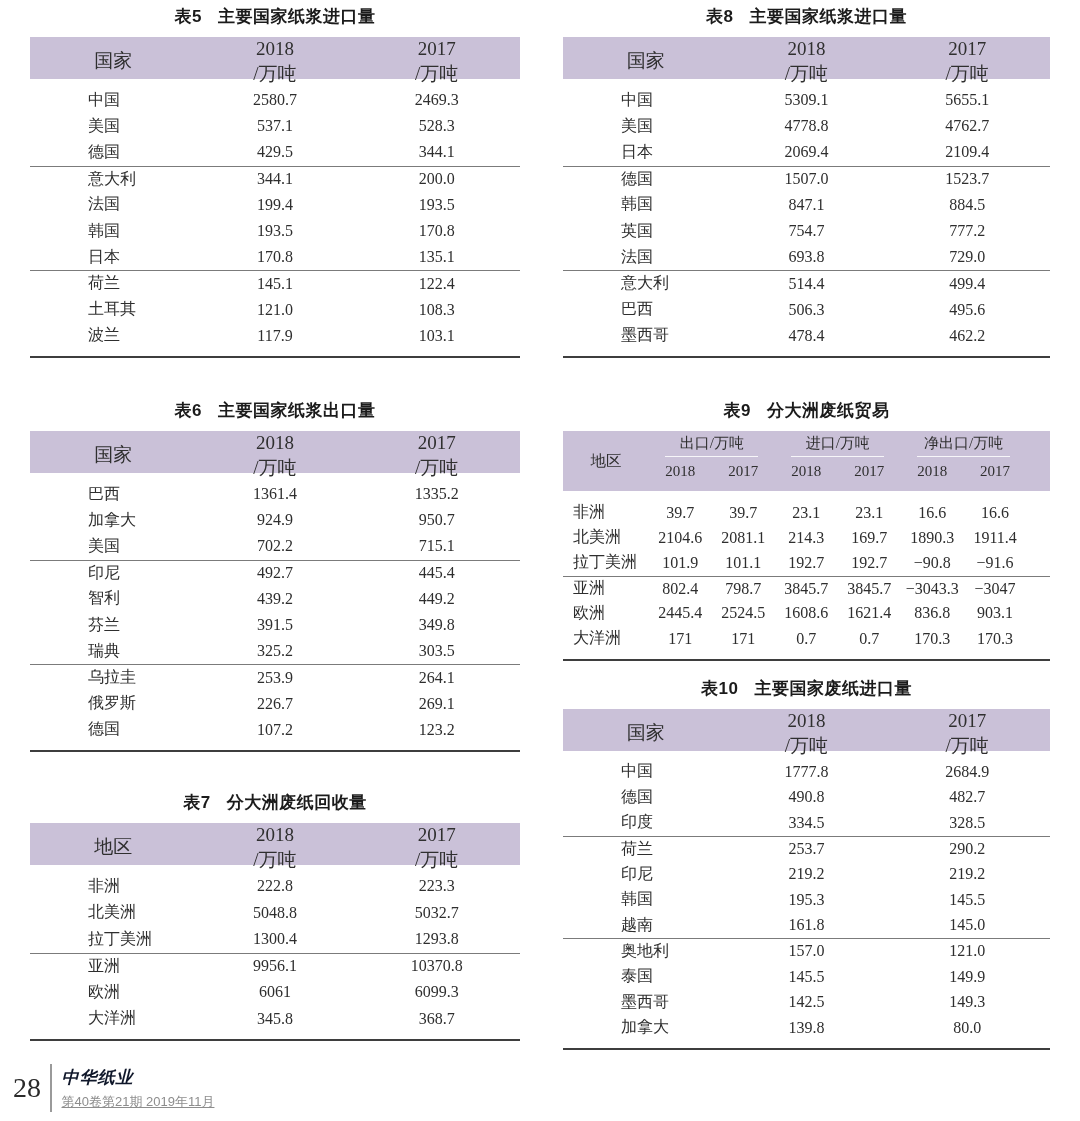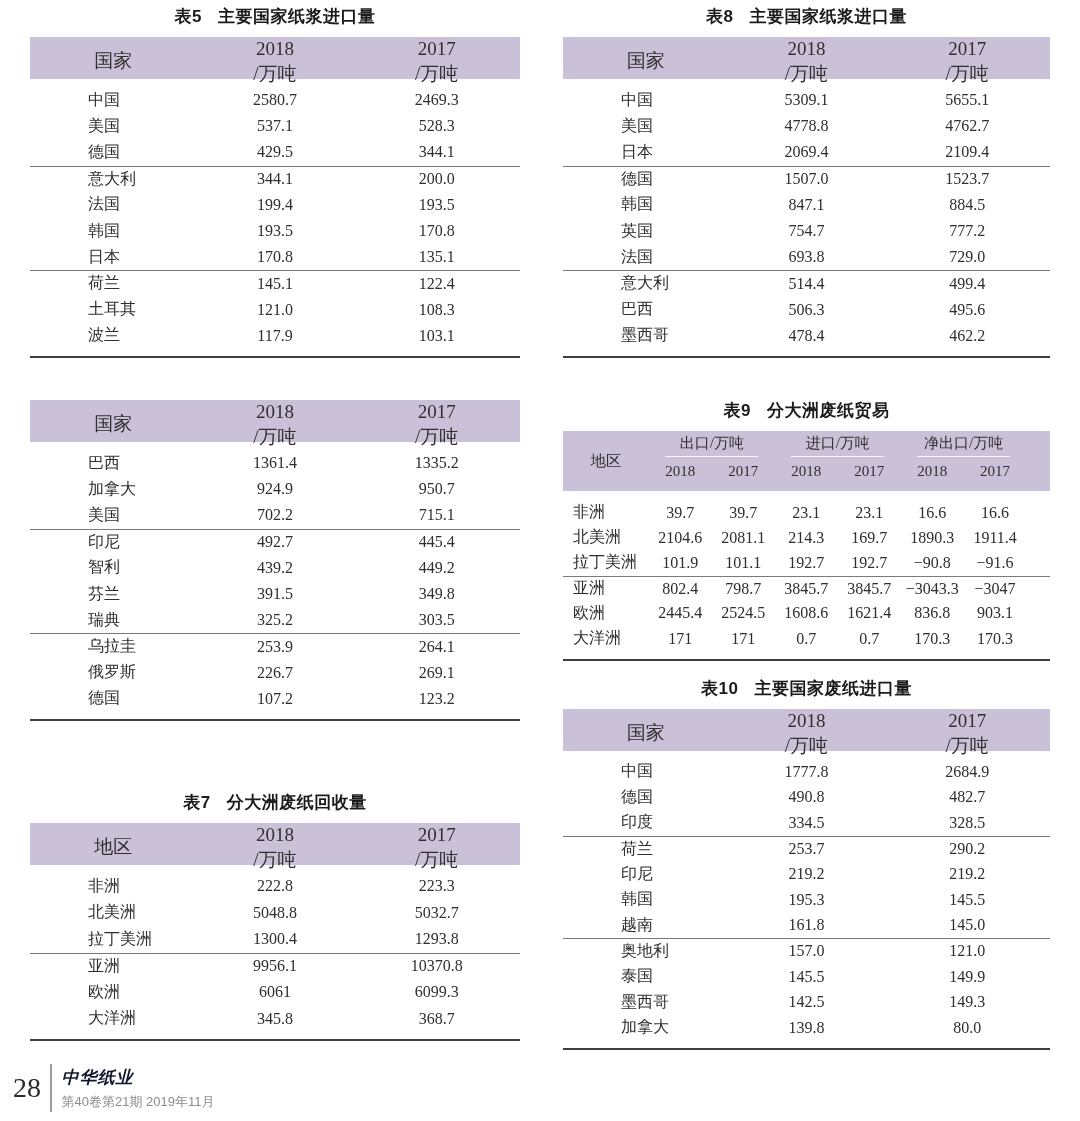--- a/index.html
+++ b/index.html
@@ -78,21 +78,21 @@
     align-self: center; margin-right: 9px; line-height: 1;
   }
   .vline { width: 1.5px; background: #9a9a9a; height: 48px; }
   .pub { margin-left: 10px; padding-top: 2px; }
   .logo {
     font-family: "Liberation Serif", serif; font-style: italic; font-weight: bold;
     font-size: 17px; letter-spacing: 1px;
   }
   .issue {
     font-family: "Liberation Sans", sans-serif; font-size: 13px;
-    color: #8d8d8d; margin-top: 4px;
+    color: #8d8d8d; margin-top: 4px; text-decoration: underline;
   }
 </style>
 </head>
 <body>
 
 <div class="page">
 
   <div class="tbl" id="t5">
     <div class="tbl-title">
       <span class="tlabel">表5</span><span>主要国家纸浆进口量</span>
@@ -225,20 +225,23 @@
         </div>
         <div class="row">
           <div class="label">墨西哥</div>
           <div class="val">478.4</div>
           <div class="val">462.2</div>
         </div>
       </div>
   </div>
 
   <div class="tbl" id="t6">
+    <div class="tbl-title">
+      <span class="tlabel">表6</span><span>主要国家纸浆出口量</span>
+    </div>
     <div class="hdr" style="background: rgb(202, 193, 216);">
       <div class="hc">国家</div>
       <div class="hc">
         <div>2018</div>
         <div>/万吨</div>
       </div>
       <div class="hc">
         <div>2017</div>
         <div>/万吨</div>
       </div>

